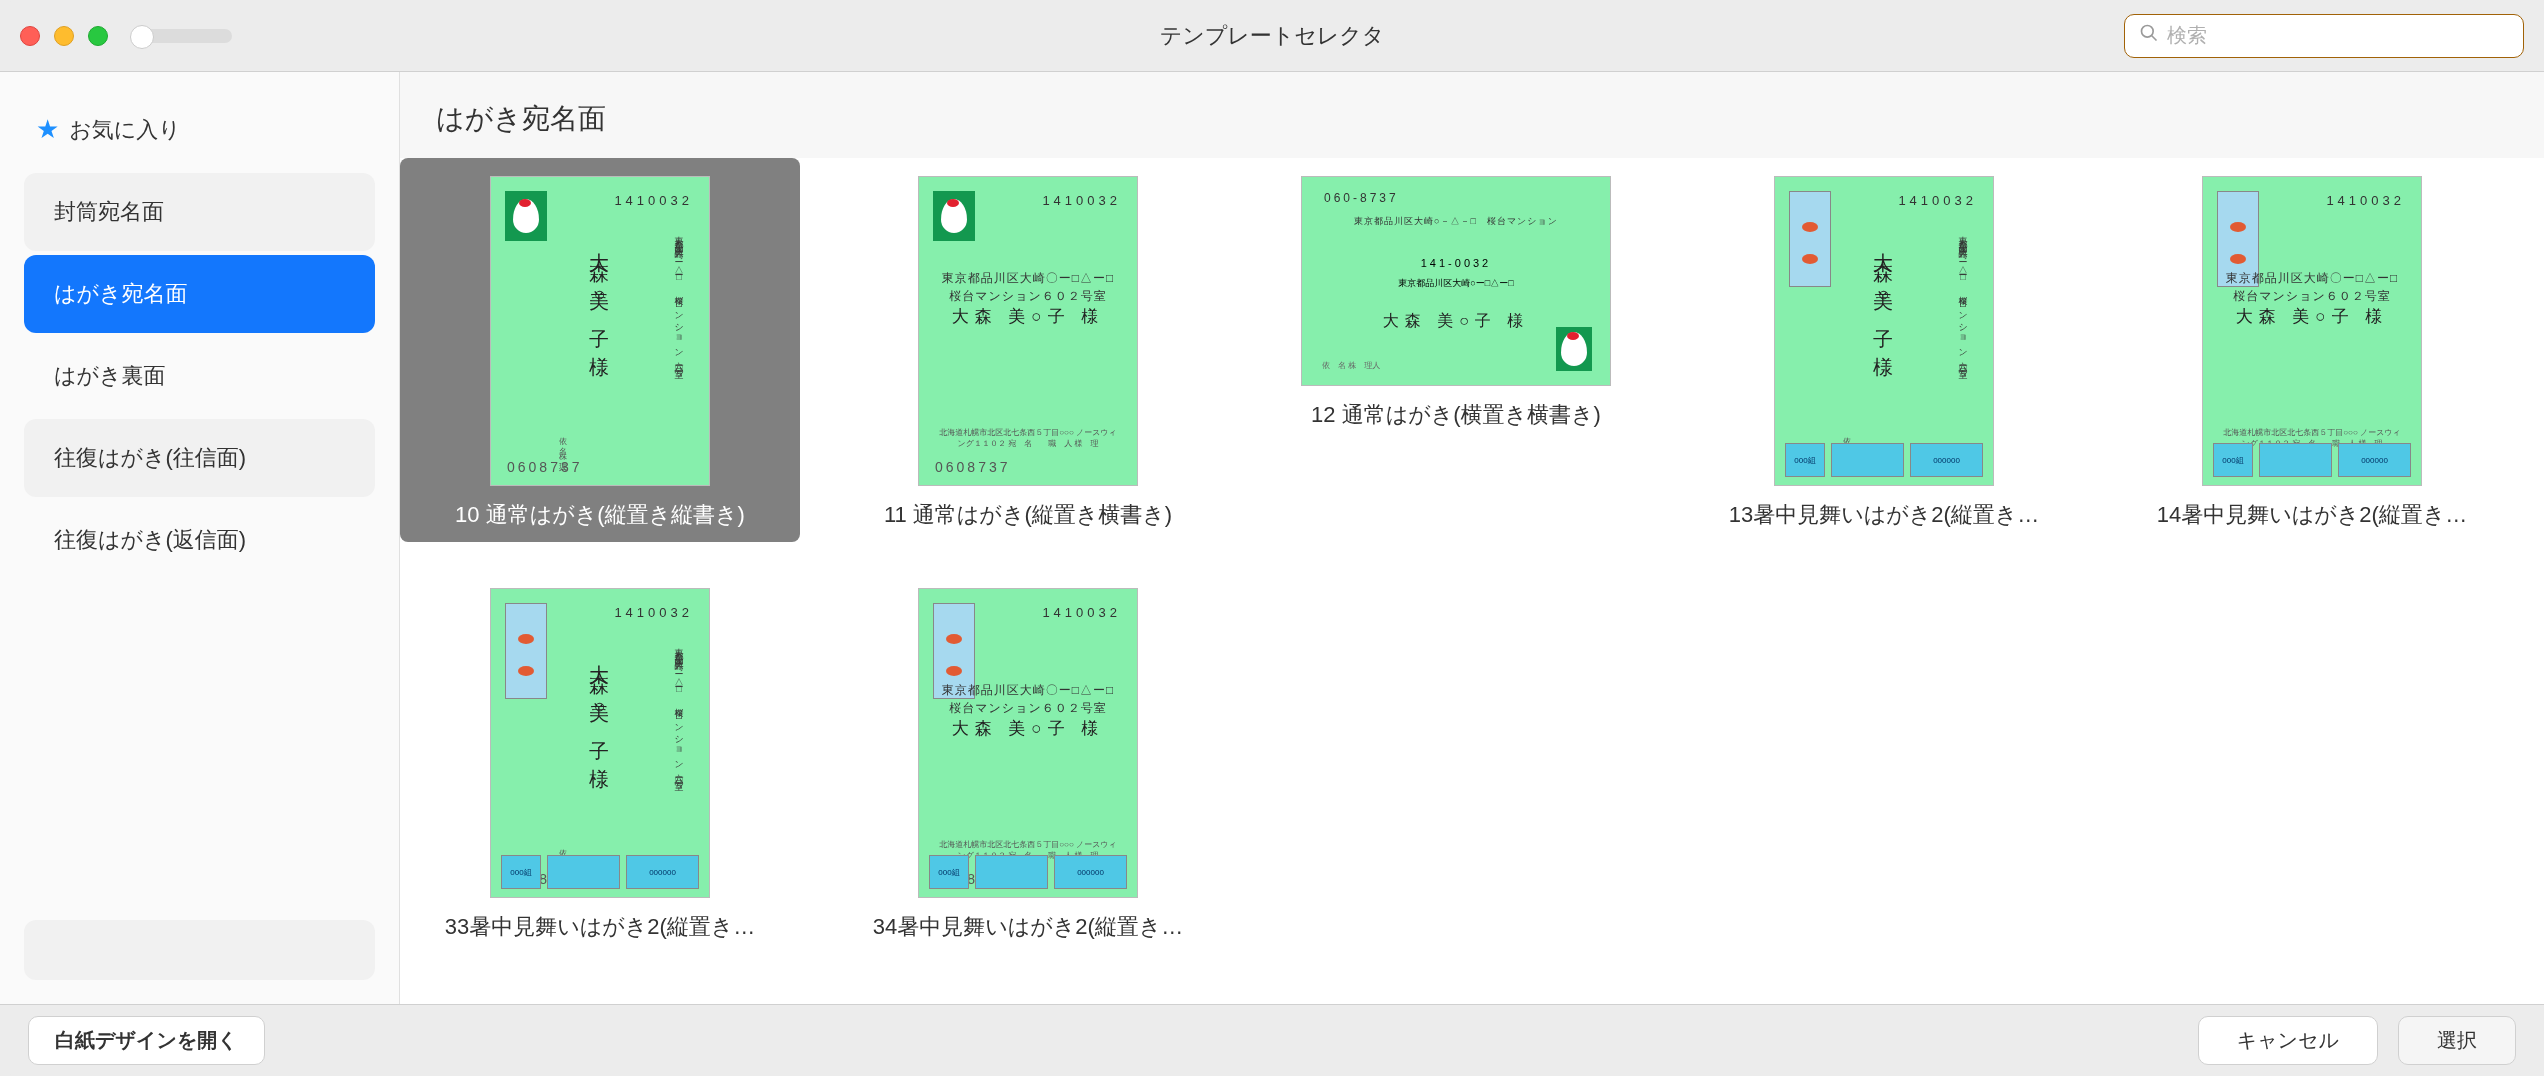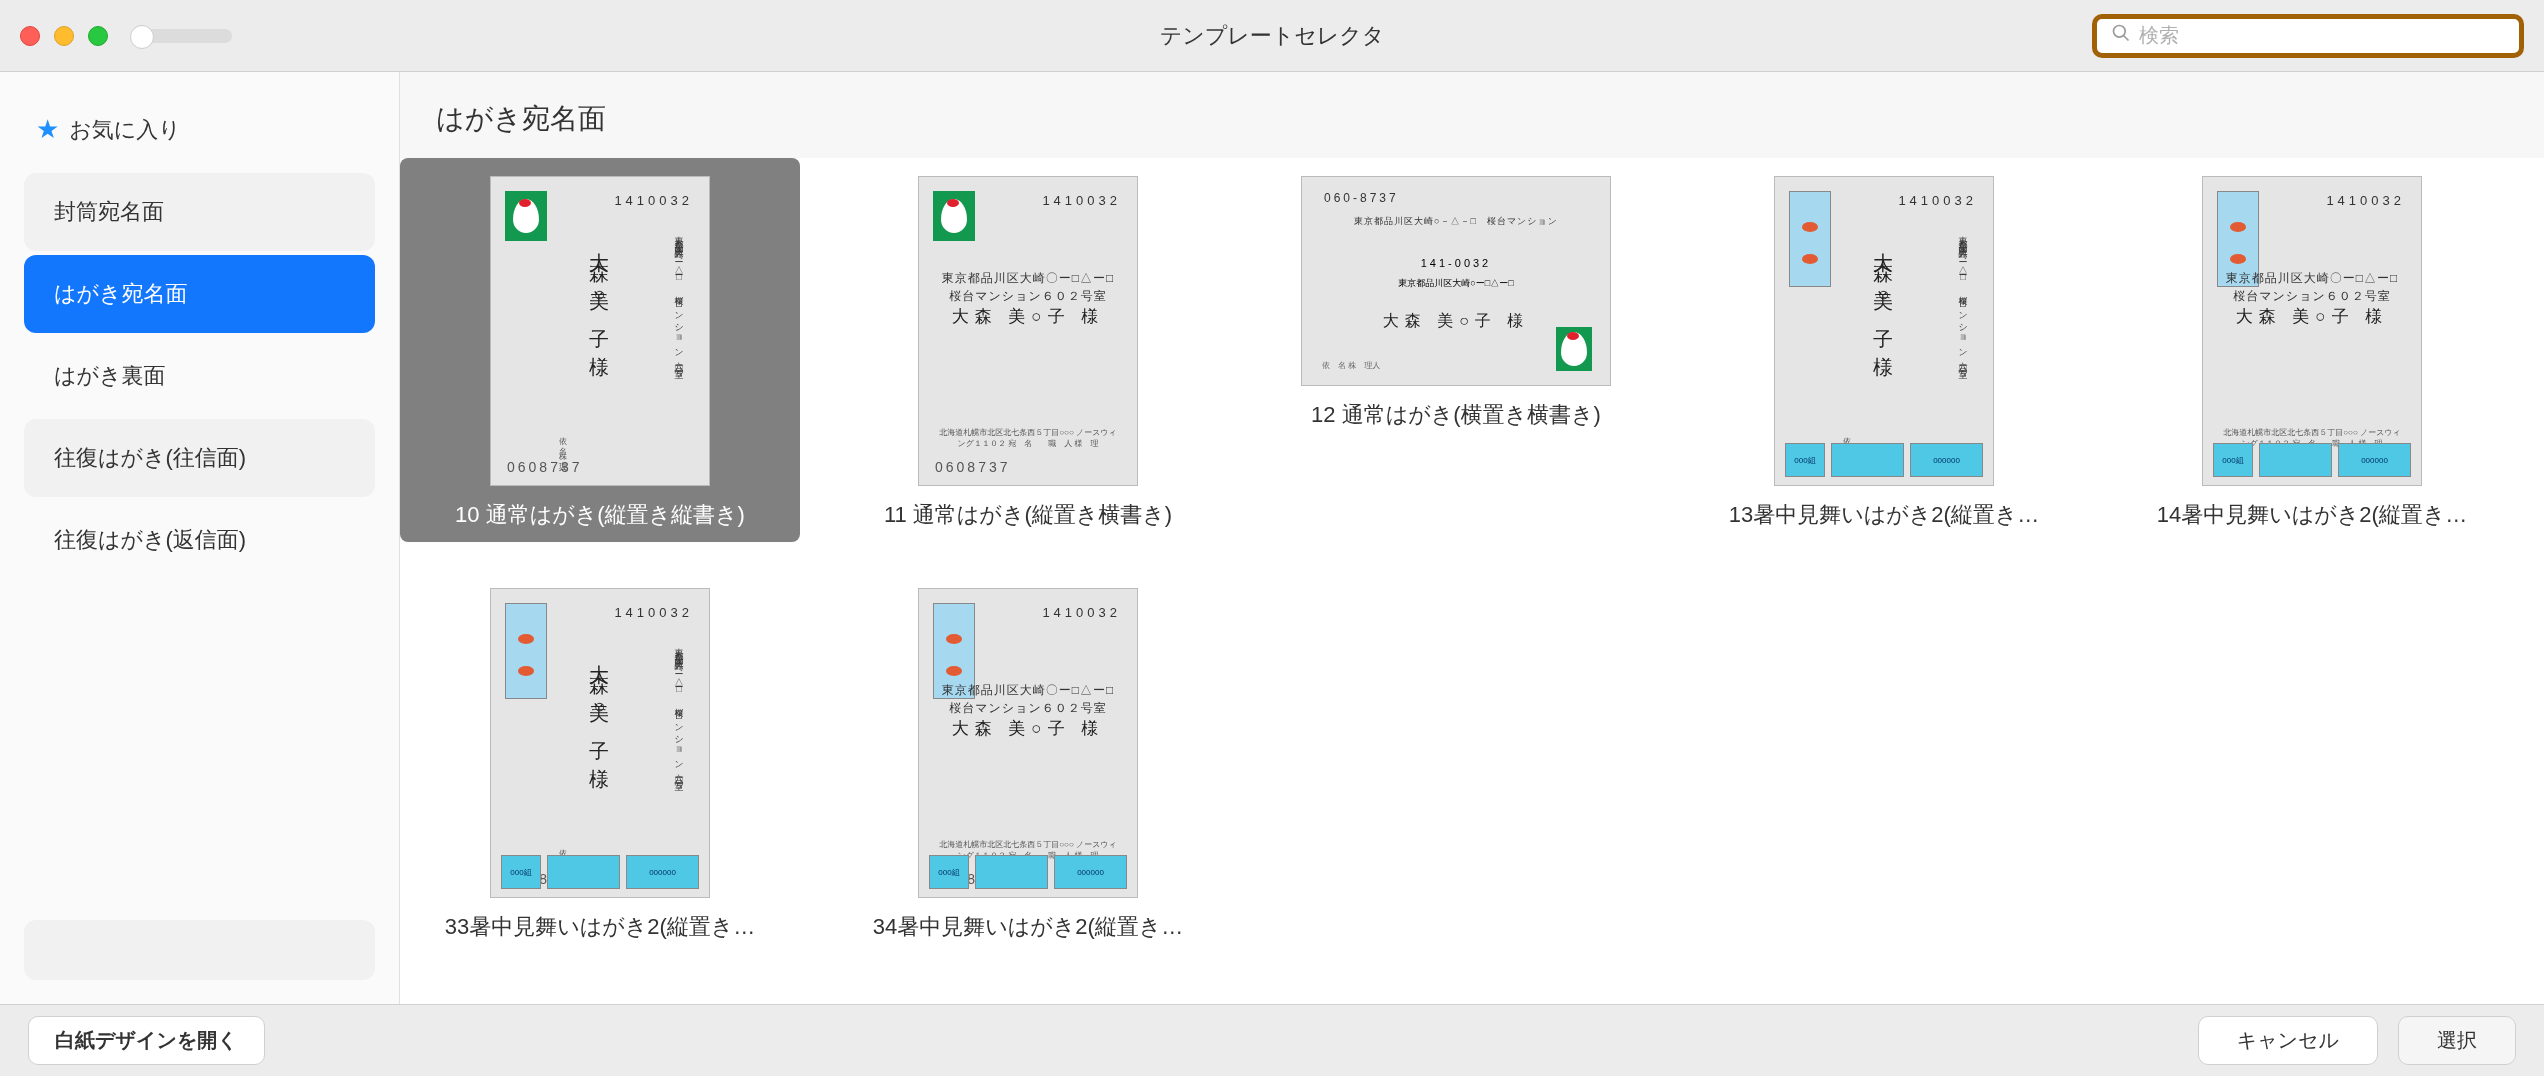--- a/index.html
+++ b/index.html
@@ -36,22 +36,22 @@
 .title-slider::before {
   content: ""; position: absolute; left: -2px; top: -4px; width: 22px; height: 22px;
   background: #fff; border-radius: 50%; border: 1px solid #ccc;
 }
 .window-title {
   position: absolute; left: 50%; transform: translateX(-50%);
   font-size: 22px; color: #333;
 }
 .search-box {
   margin-left: auto; display: flex; align-items: center;
-  background: #fff; border: 5px solid #a16207; border-radius: 10px;
-  padding: 8px 14px; width: 432px; height: 44px;
+  background: #fff; border: 1px solid #a16207; border-radius: 10px;
+  padding: 8px 14px; width: 400px; height: 44px;
 }
 .search-box .icon { color: #9a9a9a; font-size: 22px; margin-right: 8px; }
 .search-box input {
   border: none; outline: none; font-size: 20px; background: transparent; width: 100%;
   color: #333;
 }
 .search-box input::placeholder { color: #b0b0b0; }
 
 
 .main { flex: 1; display: flex; overflow: hidden; }
@@ -82,21 +82,21 @@
   flex: 1; overflow: auto; display: flex; flex-wrap: wrap; gap: 28px 28px;
   padding: 0 0 28px 0; align-content: flex-start;
 }
 .cell {
   width: 400px; display: flex; flex-direction: column; align-items: center;
   padding: 18px 8px 12px 8px; border-radius: 8px; cursor: pointer;
 }
 .cell.selected { background: #808080; }
 .cell.selected .cell-label { color: #fff; }
 .thumb {
-  width: 220px; height: 310px; background: #e5e5e5; border: 1.5px solid #bbb;
+  width: 220px; height: 310px; background: #86efac; border: 1.5px solid #bbb;
   position: relative; overflow: hidden;
 }
 .thumb.landscape { width: 310px; height: 210px; }
 .cell-label {
   margin-top: 14px; font-size: 22px; color: #333; white-space: nowrap;
   overflow: hidden; text-overflow: ellipsis; max-width: 380px;
 }
 
 
 .t-zip { position: absolute; top: 16px; right: 16px; font-size: 13px; letter-spacing: 4px; color: #333; }

